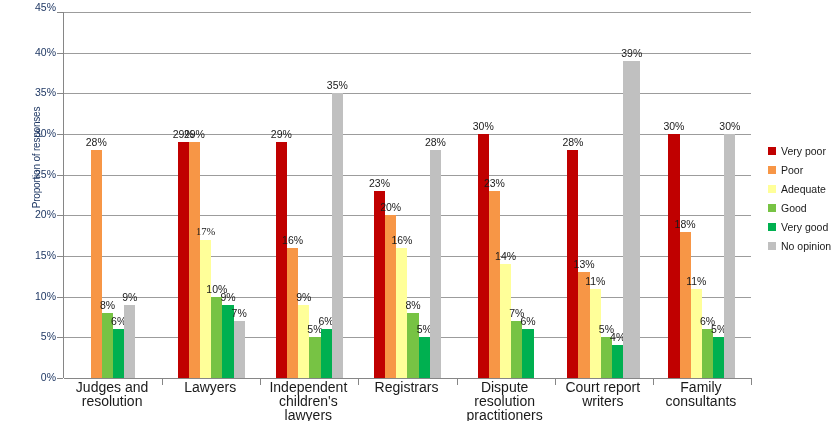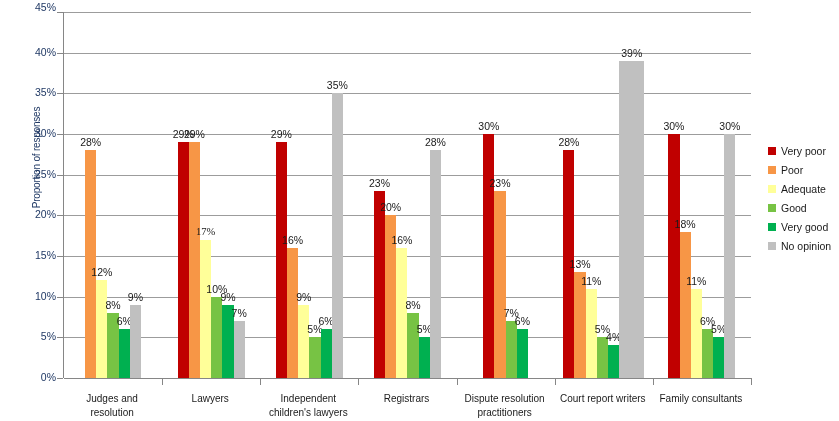--- a/index.html
+++ b/index.html
@@ -112,22 +112,22 @@
     transform: translateX(-50%);
     font-size: 10.5px;
     color: #1a1a1a;
     white-space: nowrap;
     line-height: 12px;
   }
 
   
   .cat-label {
     position: absolute;
-    top: 392px;
-    font-size: 10px;
+    top: 380px;
+    font-size: 14px;
     color: #1a1a1a;
     text-align: center;
     line-height: 14px;
   }
 
   
   #legend {
     position: absolute;
     left: 768px;
     top: 141px;
@@ -194,24 +194,20 @@
         <div class="gridline" style="top: 0px;"></div>
       </div>
     <div id="groups">
         <div class="group" style="left: 0px; width: 98.1429px;">
           <div class="group-sep" style="left: 98.1429px;"></div>
           <div class="bars">
             <div class="bar-wrap" title="Poor — Judges and magistrates: 28%" style="width: 11.2px;">
               <div class="bar" style="height: 227.733px; background: rgb(247, 150, 70);"></div>
               <div class="bar-label" style="bottom: 229.733px;">28%</div>
             </div>
-            <div class="bar-wrap" title="Adequate — Judges and magistrates: 12%" style="width: 11.2px;">
-              <div class="bar" style="height: 97.6px; background: rgb(255, 255, 153);"></div>
-              <div class="bar-label" style="bottom: 99.6px;">12%</div>
-            </div>
             <div class="bar-wrap" title="Good — Judges and magistrates: 8%" style="width: 11.2px;">
               <div class="bar" style="height: 65.0667px; background: rgb(119, 195, 68);"></div>
               <div class="bar-label" style="bottom: 67.0667px;">8%</div>
             </div>
             <div class="bar-wrap" title="Very good — Judges and magistrates: 6%" style="width: 11.2px;">
               <div class="bar" style="height: 48.8px; background: rgb(0, 176, 80);"></div>
               <div class="bar-label" style="bottom: 50.8px;">6%</div>
             </div>
             <div class="bar-wrap" title="No opinion — Judges and magistrates: 9%" style="width: 11.2px;">
               <div class="bar" style="height: 73.2px; background: rgb(192, 192, 192);"></div>
@@ -310,20 +306,24 @@
           <div class="group-sep" style="left: 98.1429px;"></div>
           <div class="bars">
             <div class="bar-wrap" title="Very poor — Dispute resolution practitioners: 30%" style="width: 11.2px;">
               <div class="bar" style="height: 244px; background: rgb(192, 0, 0);"></div>
               <div class="bar-label" style="bottom: 246px;">30%</div>
             </div>
             <div class="bar-wrap" title="Poor — Dispute resolution practitioners: 23%" style="width: 11.2px;">
               <div class="bar" style="height: 187.067px; background: rgb(247, 150, 70);"></div>
               <div class="bar-label" style="bottom: 189.067px;">23%</div>
             </div>
+            <div class="bar-wrap" title="Adequate — Dispute resolution practitioners: 14%" style="width: 11.2px;">
+              <div class="bar" style="height: 113.867px; background: rgb(255, 255, 153);"></div>
+              <div class="bar-label" style="bottom: 115.867px;">14%</div>
+            </div>
             <div class="bar-wrap" title="Good — Dispute resolution practitioners: 7%" style="width: 11.2px;">
               <div class="bar" style="height: 56.9333px; background: rgb(119, 195, 68);"></div>
               <div class="bar-label" style="bottom: 58.9333px;">7%</div>
             </div>
             <div class="bar-wrap" title="Very good — Dispute resolution practitioners: 6%" style="width: 11.2px;">
               <div class="bar" style="height: 48.8px; background: rgb(0, 176, 80);"></div>
               <div class="bar-label" style="bottom: 50.8px;">6%</div>
             </div>
           </div>
         </div>
@@ -343,21 +343,21 @@
               <div class="bar-label" style="bottom: 91.4667px;">11%</div>
             </div>
             <div class="bar-wrap" title="Good — Court report writers: 5%" style="width: 11.2px;">
               <div class="bar" style="height: 40.6667px; background: rgb(119, 195, 68);"></div>
               <div class="bar-label" style="bottom: 42.6667px;">5%</div>
             </div>
             <div class="bar-wrap" title="Very good — Court report writers: 4%" style="width: 11.2px;">
               <div class="bar" style="height: 32.5333px; background: rgb(0, 176, 80);"></div>
               <div class="bar-label" style="bottom: 34.5333px;">4%</div>
             </div>
-            <div class="bar-wrap" title="No opinion — Court report writers: 39%" style="width: 25px;">
+            <div class="bar-wrap" title="No opinion — Court report writers: 39%" style="width: 17px;">
               <div class="bar" style="height: 317.2px; background: rgb(192, 192, 192);"></div>
               <div class="bar-label" style="bottom: 319.2px;">39%</div>
             </div>
           </div>
         </div>
         <div class="group" style="left: 588.857px; width: 98.1429px;">
           <div class="group-sep" style="left: 98.1429px;"></div>
           <div class="bars">
             <div class="bar-wrap" title="Very poor — Family consultants: 30%" style="width: 11.2px;">
               <div class="bar" style="height: 244px; background: rgb(192, 0, 0);"></div>

